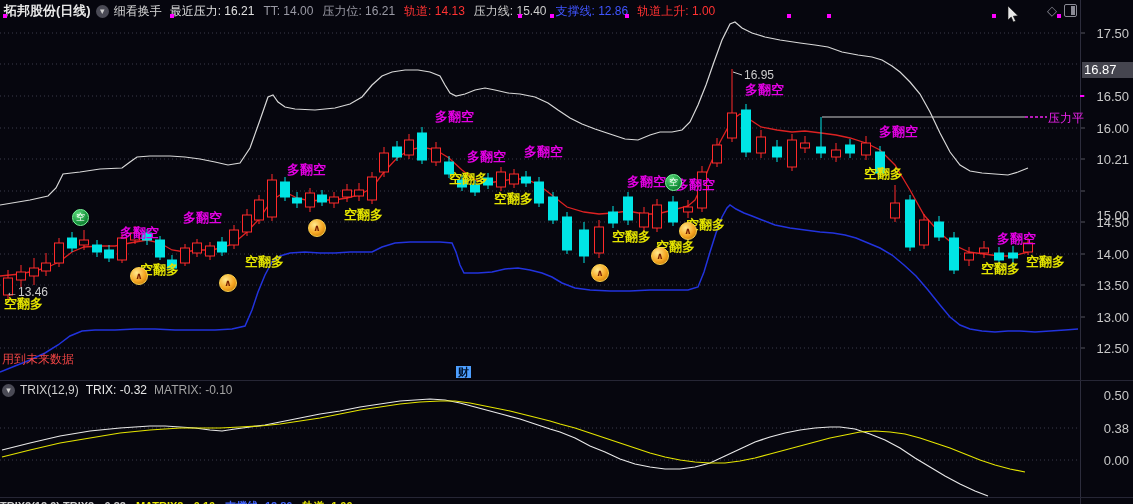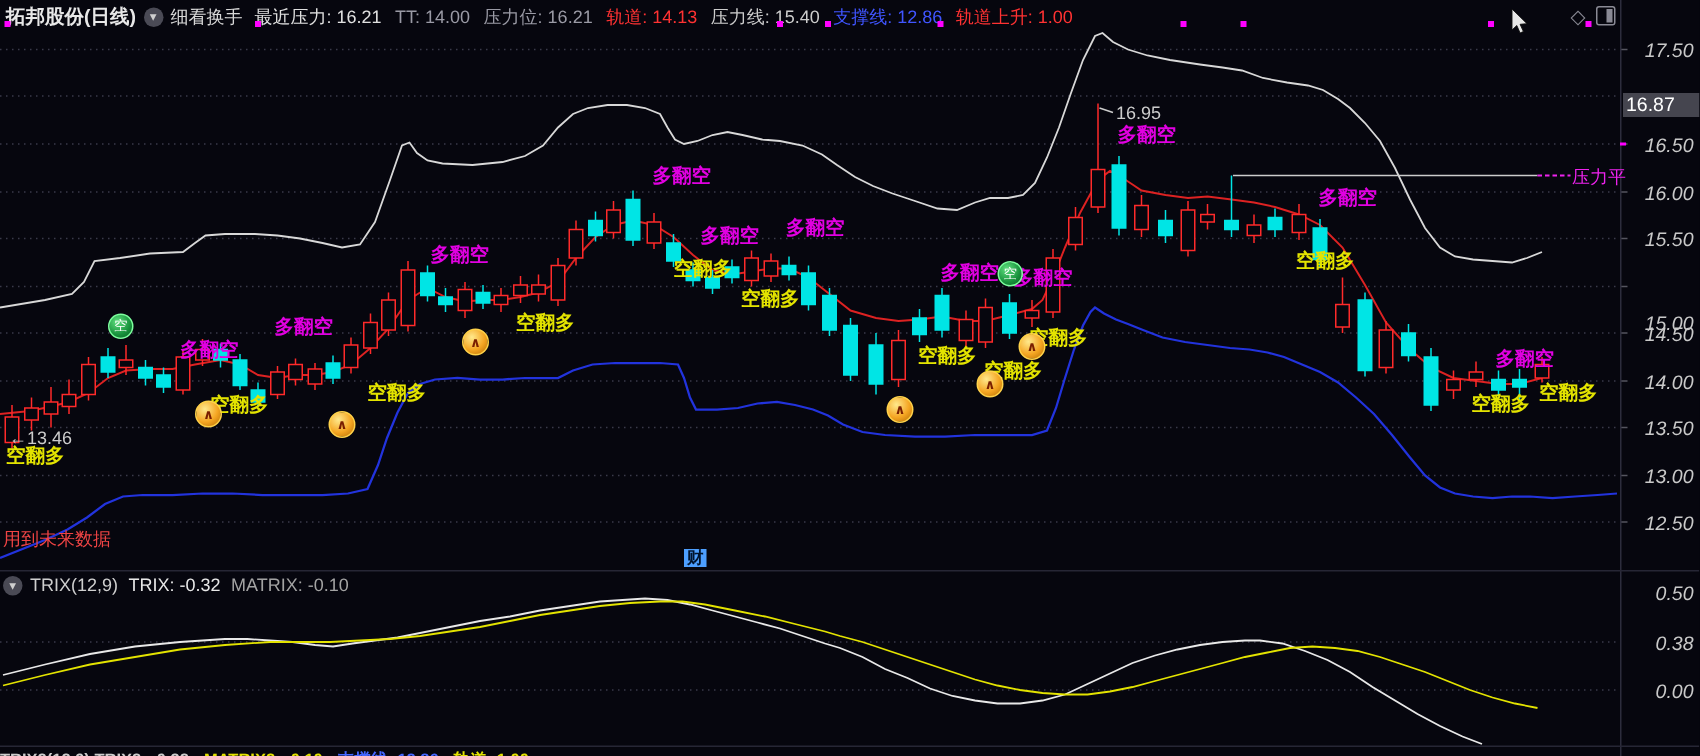--- a/index.html
+++ b/index.html
@@ -10,21 +10,21 @@
   #topbar .sym{color:#e8e8e8;font-weight:bold;margin-left:4px;font-size:13px;}
   .circ-ico{display:inline-flex;align-items:center;justify-content:center;width:13px;height:13px;border-radius:50%;
             background:#4a4a55;color:#cfcfcf;font-size:9px;line-height:1;margin:0 5px;}
   #topbar .ind{color:#d8d8d8;margin-right:8px;}
   .stat{margin-right:9px;}
   #win-icons{position:absolute;right:56px;top:4px;display:flex;gap:7px;align-items:center;}
   .diamond{color:#8a8a95;font-size:13px;line-height:1;}
   .panel-ico{width:11px;height:11px;border:1px solid #8a8a95;position:relative;border-radius:2px;}
   .panel-ico div{position:absolute;right:1px;top:1px;bottom:1px;width:4px;background:#8a8a95;}
   svg{position:absolute;left:0;top:0;}
-  .axis-label{position:absolute;color:#c9c9c9;font-size:13px;width:44px;text-align:right;font-style:italic;}
+  .axis-label{position:absolute;color:#c9c9c9;font-size:13px;width:44px;text-align:right;}
   .axis-badge{position:absolute;left:1082px;width:51px;height:16px;background:#45454f;color:#ffffff;
               font-size:13px;line-height:16px;padding-left:2px;}
   .sig{position:absolute;font-size:13px;font-weight:bold;letter-spacing:0px;white-space:nowrap;}
   .ann{position:absolute;color:#cccccc;font-size:12px;white-space:nowrap;}
   .watermark{position:absolute;color:#ef4444;font-size:12px;}
   .cai{position:absolute;background:#4d9fff;color:#00142e;font-size:11px;line-height:12px;padding:0 2px;font-weight:bold;}
   .dot{position:absolute;width:4px;height:4px;background:#ff00ff;}
   .gcoin{position:absolute;width:16px;height:16px;border-radius:50%;
          background:radial-gradient(circle at 35% 30%,#ffe98c,#f5a623 55%,#b36a00);
          border:1px solid #ffd24a;display:flex;align-items:center;justify-content:center;
@@ -250,21 +250,21 @@
   </div>
 
   <div class="vline" style="left:1080px;top:0;width:1px;height:504px;"></div>
   <div class="hline" style="left:0;top:380px;width:1133px;height:1px;"></div>
   <div class="hline" style="left:0;top:497px;width:1133px;height:1px;"></div>
 
   <div id="overlays">
       <div class="axis-label" style="left: 1085px; top: 26px;">17.50</div>
       <div class="axis-label" style="left: 1085px; top: 89px;">16.50</div>
       <div class="axis-label" style="left: 1085px; top: 121px;">16.00</div>
-      <div class="axis-label" style="left: 1085px; top: 152px;">15.50</div>
+      <div class="axis-label" style="left: 1085px; top: 152px;">10.21</div>
       <div class="axis-label" style="left: 1085px; top: 184px; margin-top: 24px;">15.00</div>
       <div class="axis-label" style="left: 1085px; top: 215px;">14.50</div>
       <div class="axis-label" style="left: 1085px; top: 247px;">14.00</div>
       <div class="axis-label" style="left: 1085px; top: 278px;">13.50</div>
       <div class="axis-label" style="left: 1085px; top: 310px;">13.00</div>
       <div class="axis-label" style="left: 1085px; top: 341px;">12.50</div>
       <div class="axis-badge" style="top: 62px;">16.87</div>
       <div style="position: absolute; left: 1080px; top: 95px; width: 4px; height: 2px; background: rgb(255, 0, 255);"></div>
       <div class="axis-label" style="left: 1085px; top: 388px;">0.50</div>
       <div class="axis-label" style="left: 1085px; top: 421px;">0.38</div>

